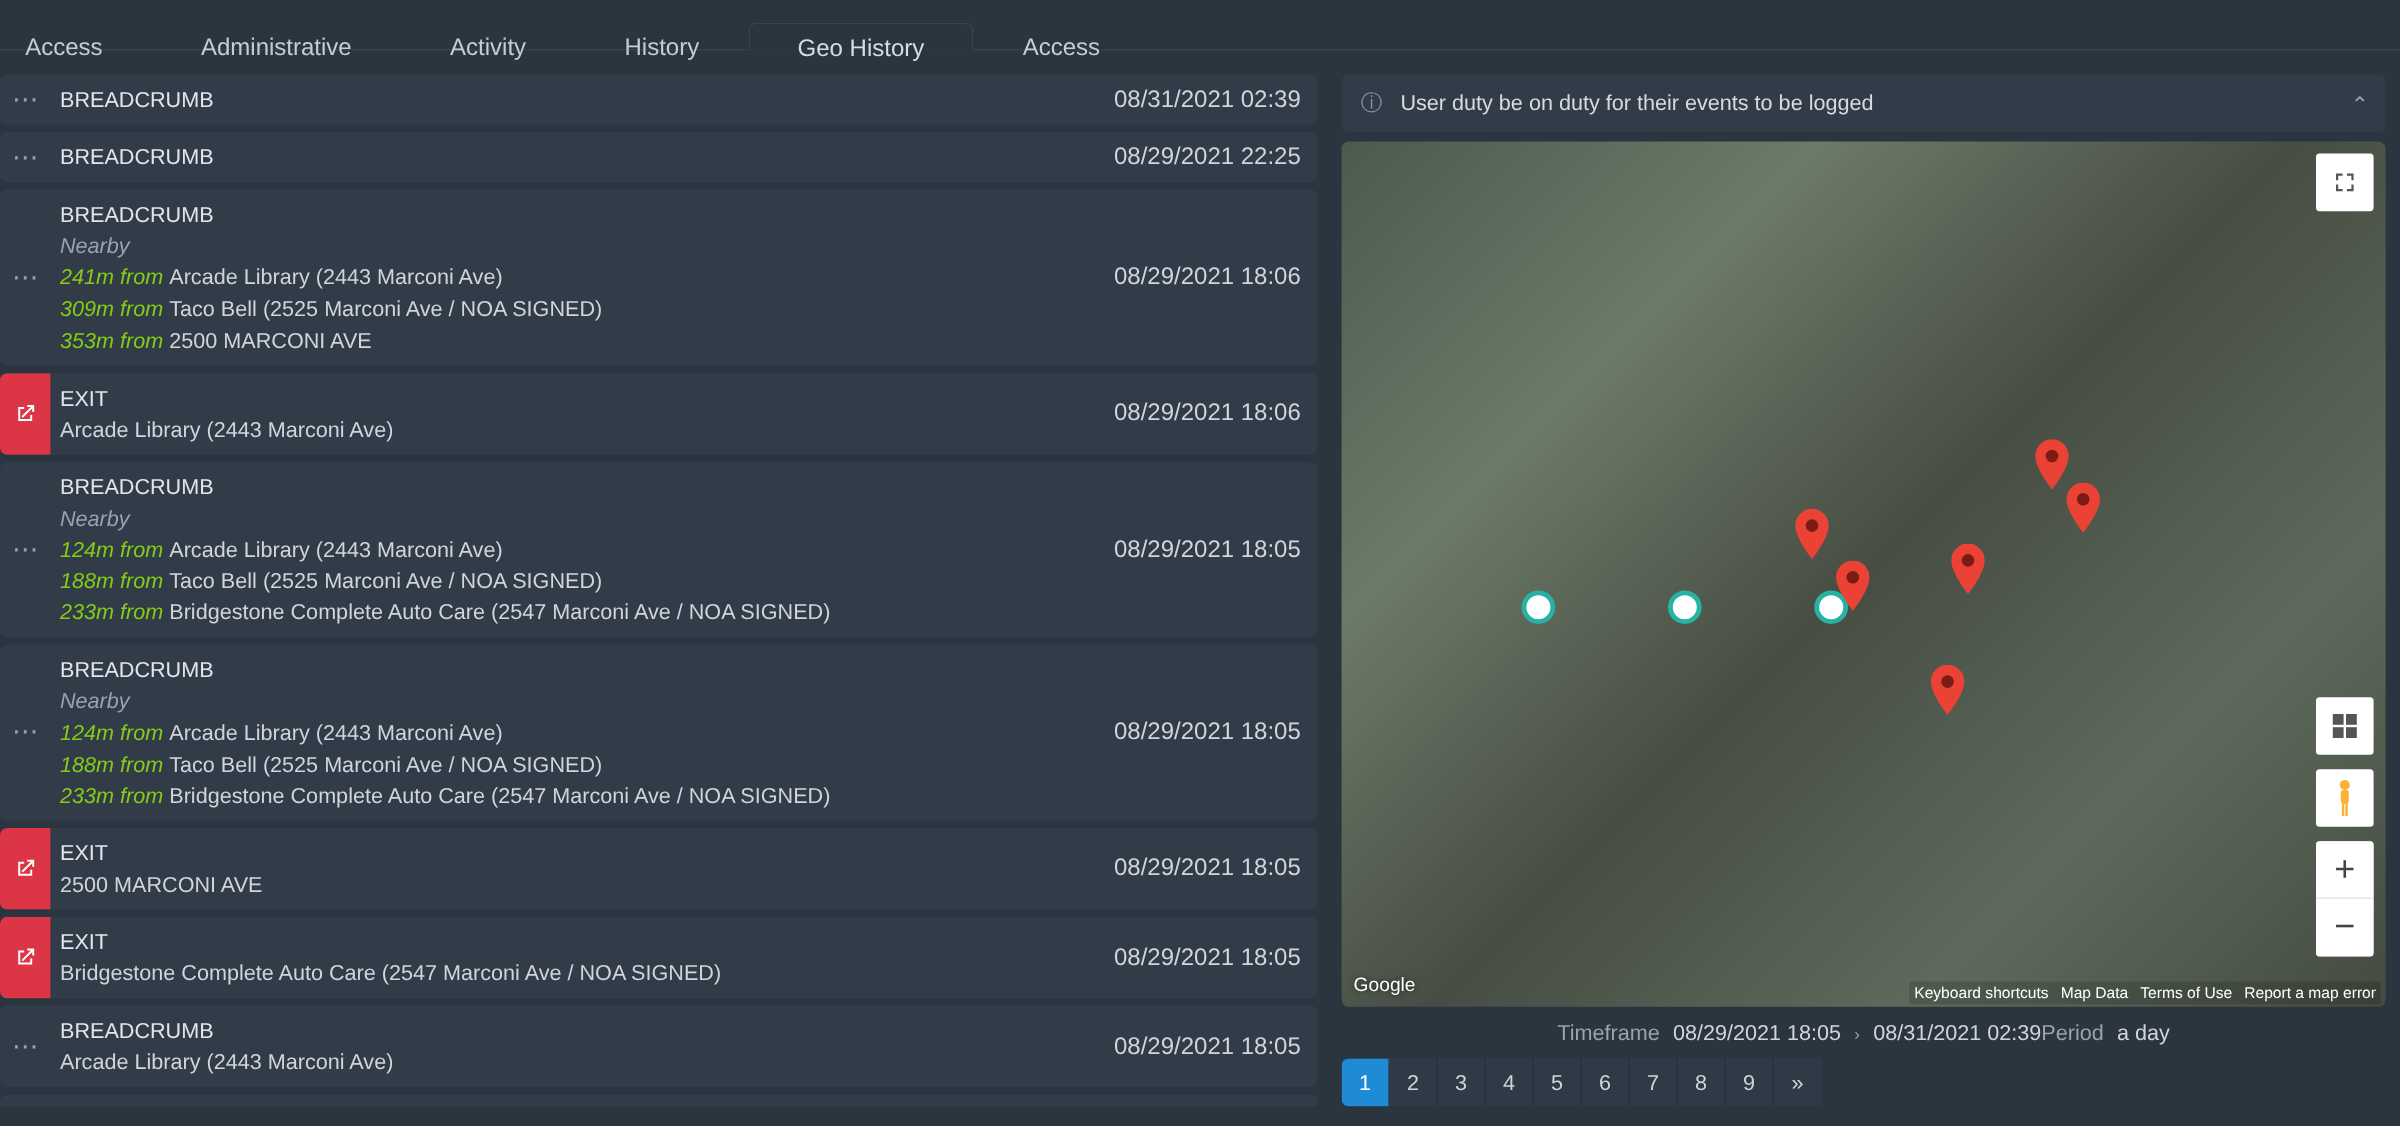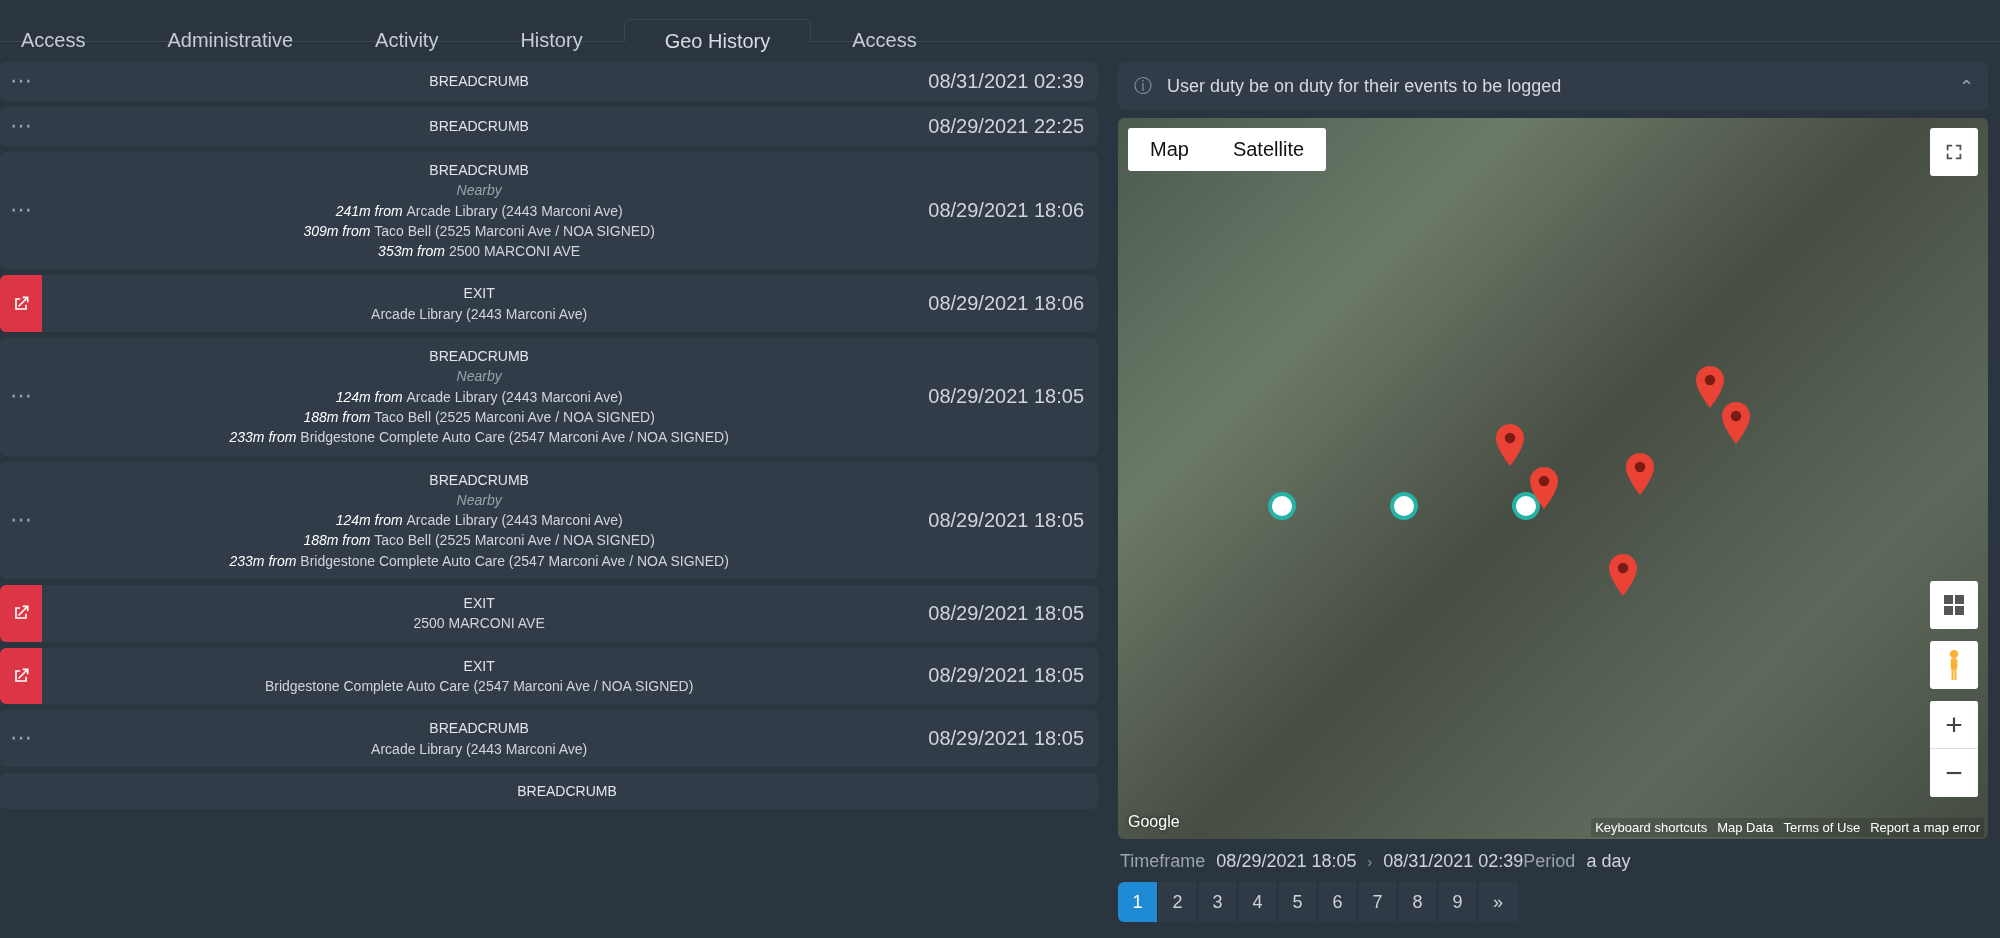--- a/index.html
+++ b/index.html
@@ -77,30 +77,30 @@
     flex: 1;
     padding: 8px 14px 8px 8px;
     display: flex;
     align-items: center;
     justify-content: space-between;
     gap: 20px;
   }
   .event-text { flex: 1; line-height: 1.45; }
   .event-text .type-label { color: #e2e6ea; }
   .event-text .nearby { color: #9aa3ad; font-style: italic; }
-  .event-text .dist { color: #ffffff; font-style: italic; white-space: nowrap; }
+  .event-text .dist { color: #84cc16; font-style: italic; white-space: nowrap; }
   .event-text .place { color: #d0d5da; }
   .event-ts {
     flex: 0 0 auto;
     color: #d0d5da;
     font-size: 20px;
     white-space: nowrap;
     align-self: center;
   }
-  .event-text .sub { display: block; font-size: 14px; text-align: center; }
+  .event-text .sub { display: block; font-size: 18px; }
 
   
   .info-box {
     background: #313c48;
     border-radius: 6px;
     padding: 12px 16px;
     margin-bottom: 8px;
     font-size: 18px;
     position: relative;
   }
@@ -165,21 +165,21 @@
     position:absolute; width:28px; height:40px; transform:translate(-50%,-100%);
   }
   .marker.red svg path { fill:#ea4335; }
   .marker.teal { width:30px; height:30px; transform:translate(-50%,-50%); }
   .marker.teal .circ {
     width:28px; height:28px; border:4px solid #26b3a5; border-radius:50%; background:#fff;
   }
 
   
   .footer-bar {
-    display:flex; justify-content:flex-start; align-items:center;
+    display:flex; justify-content:center; align-items:center;
     padding:12px 2px 10px 2px; font-size:18px; color:#d0d5da;
   }
   .footer-bar .tf-label { color:#9aa3ad; margin-right:6px; }
   .footer-bar .sep-icon { margin:0 6px; color:#9aa3ad; font-size:14px;}
   .period .p-label { color:#9aa3ad; margin-right:6px; }
   .period { }
 
   .pagination {
     display:flex; border-radius:6px; overflow:hidden;
   }
@@ -341,24 +341,20 @@
     </div>
 
   <div class="right-panel">
     <div class="info-box">
       <span class="icon">ⓘ</span>
       <span class="title">User duty be on duty for their events to be logged</span>
       <span class="chev">⌃</span>
     </div>
 
     <div class="map-wrap" id="map-canvas">
-      <div class="map-top-ctrls">
-        <button class="map-type-btn">Map</button>
-        <button class="map-type-btn sat">Satellite</button>
-      </div>
       <div class="map-top-right">
         <button class="map-sq-btn">
           <svg viewBox="0 0 24 24" width="22" height="22">
               <path fill="#555" d="M4 4h6v2H6v4H4V4zm10 0h6v6h-2V6h-4V4zM4 14h2v4h4v2H4v-6zm14 0h2v6h-6v-2h4v-4z"></path>
             </svg>
         </button>
       </div>
       <div class="map-right-ctrls">
         <button class="map-sq-btn tiles-btn">
           <svg viewBox="0 0 24 24" width="24" height="24">

